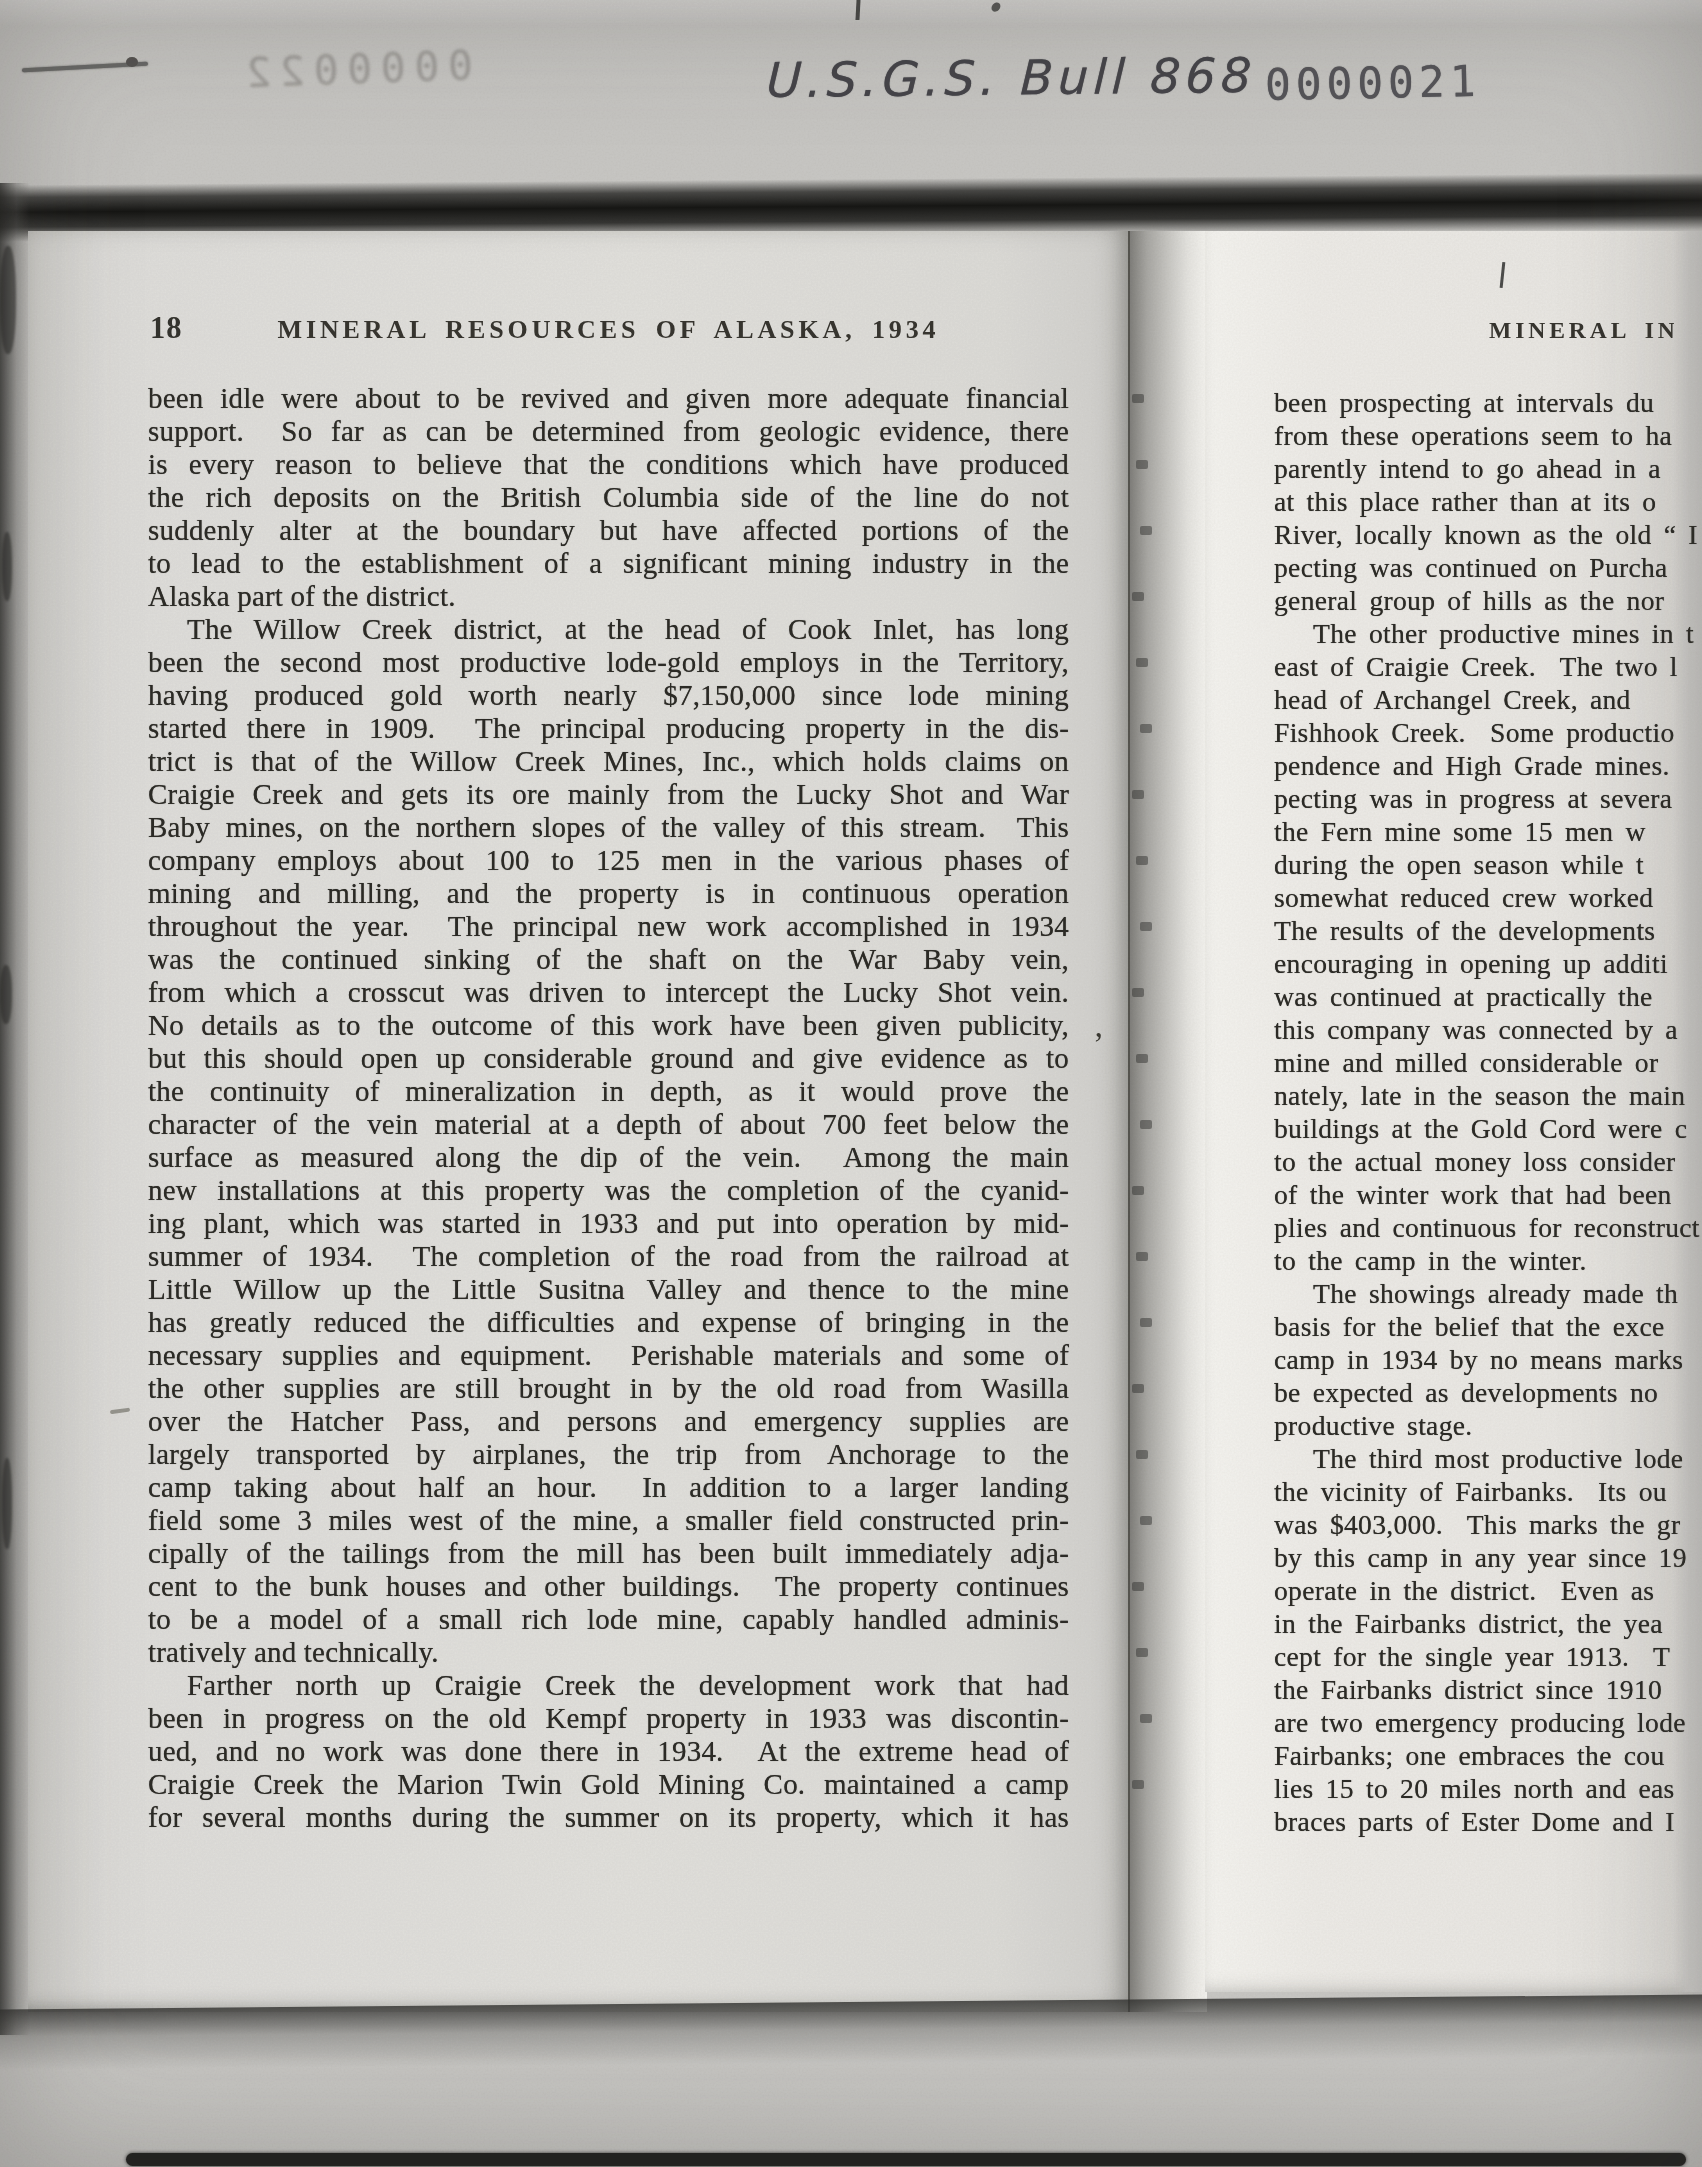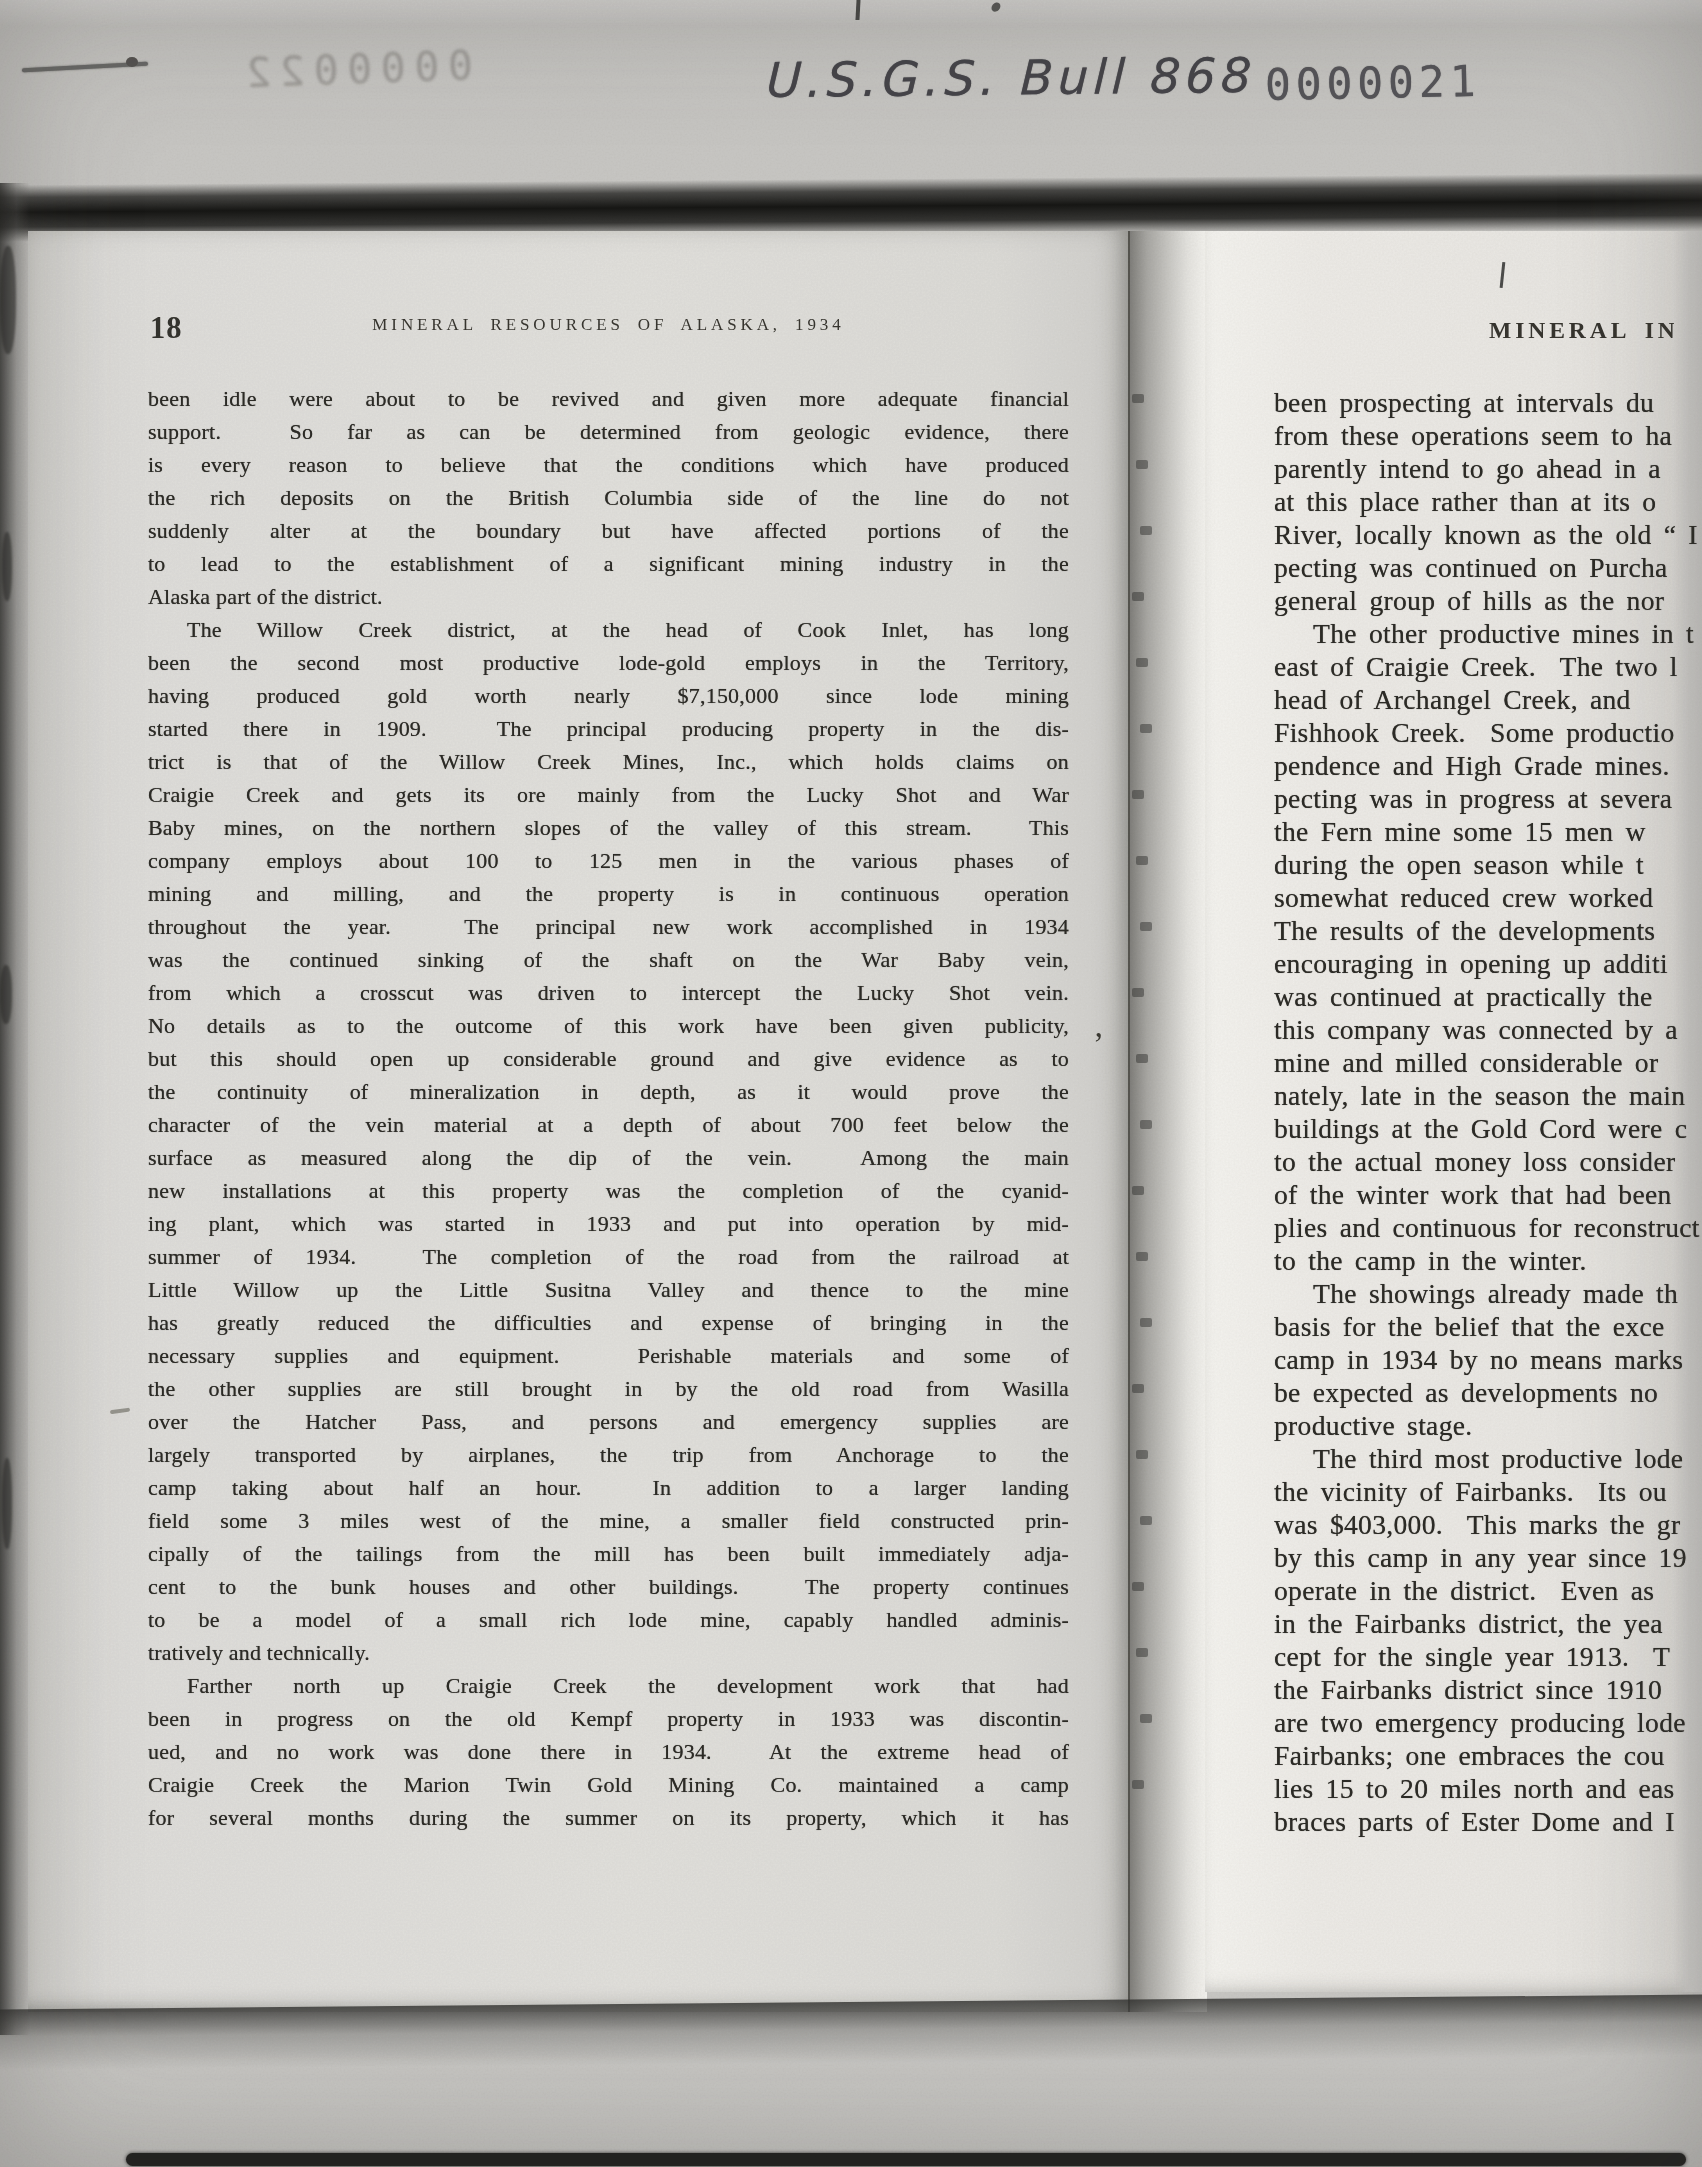--- a/index.html
+++ b/index.html
@@ -73,24 +73,24 @@
     left:-9.9px;top:2002px;width:1724px;height:61px;transform:rotate(-.5deg);
     background:linear-gradient(180deg, rgba(48,48,46,.8), rgba(90,90,88,.35) 45%, rgba(150,150,148,0));
   }
   .band-bottom{
     left:126px;top:2153px;width:1560px;height:12.8px;background:#1f1f1d;border-radius:6.9px;
     box-shadow:0 0 3.9px rgba(30,30,28,.9);
   }
   
   .lp-header{left:148px;top:311px;width:921px;height:39px;}
   .page-num{position:absolute;left:2px;top:0;font-size:30.5px;font-weight:bold;color:#34332e;letter-spacing:1px;}
-  .run-head{position:absolute;left:0;top:3.9px;width:100%;text-align:center;font-size:17px;font-weight:normal;letter-spacing:3.9px;color:#37352f;word-spacing:5.9px;}
+  .run-head{position:absolute;left:0;top:3.9px;width:100%;text-align:center;font-size:26px;font-weight:bold;letter-spacing:3.9px;color:#37352f;word-spacing:5.9px;}
   .left-body{
     left:148px;top:382px;width:921px;height:1507px;
-    font-size:22px;line-height:33px;letter-spacing:0.2px;color:#2c2b26;
+    font-size:29px;line-height:33px;letter-spacing:0.2px;color:#2c2b26;
     text-shadow:0 0 0.7px rgba(40,38,34,.75);
   }
   .left-body .bodyline{white-space:pre-wrap;text-align:justify;text-align-last:justify;}
   .left-body .bodyline.endline{text-align-last:left;}
   .bodyline.indent{text-indent:39px;}
   
   .rp-header-clip{left:1489px;top:317px;width:185px;height:35px;overflow:hidden;}
   .rp-header{white-space:pre;font-size:23.6px;font-weight:bold;letter-spacing:3.9px;color:#37352f;word-spacing:5.9px;}
   .right-body{
     left:1274px;top:386px;width:440px;height:1468px;overflow:hidden;

